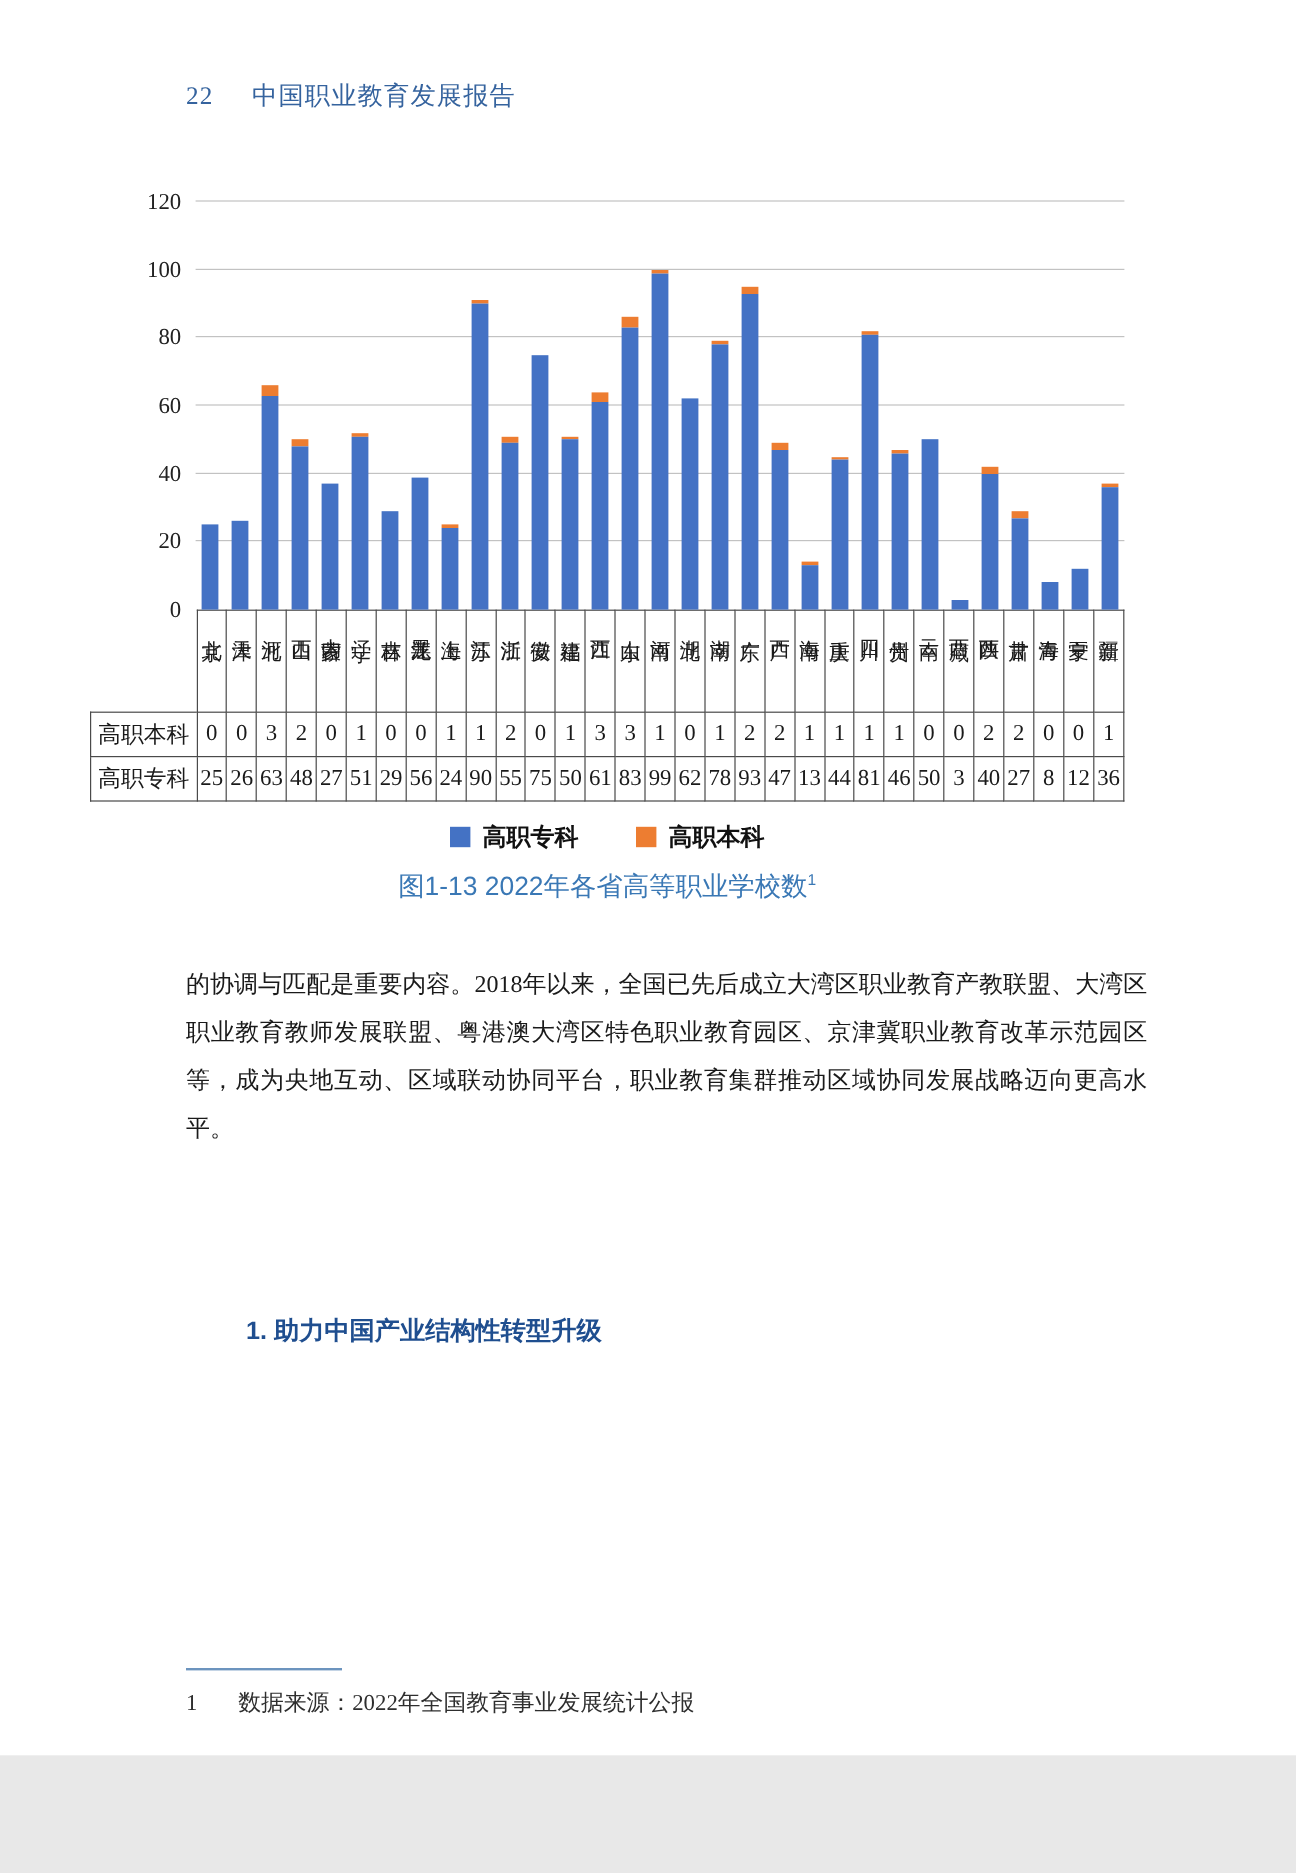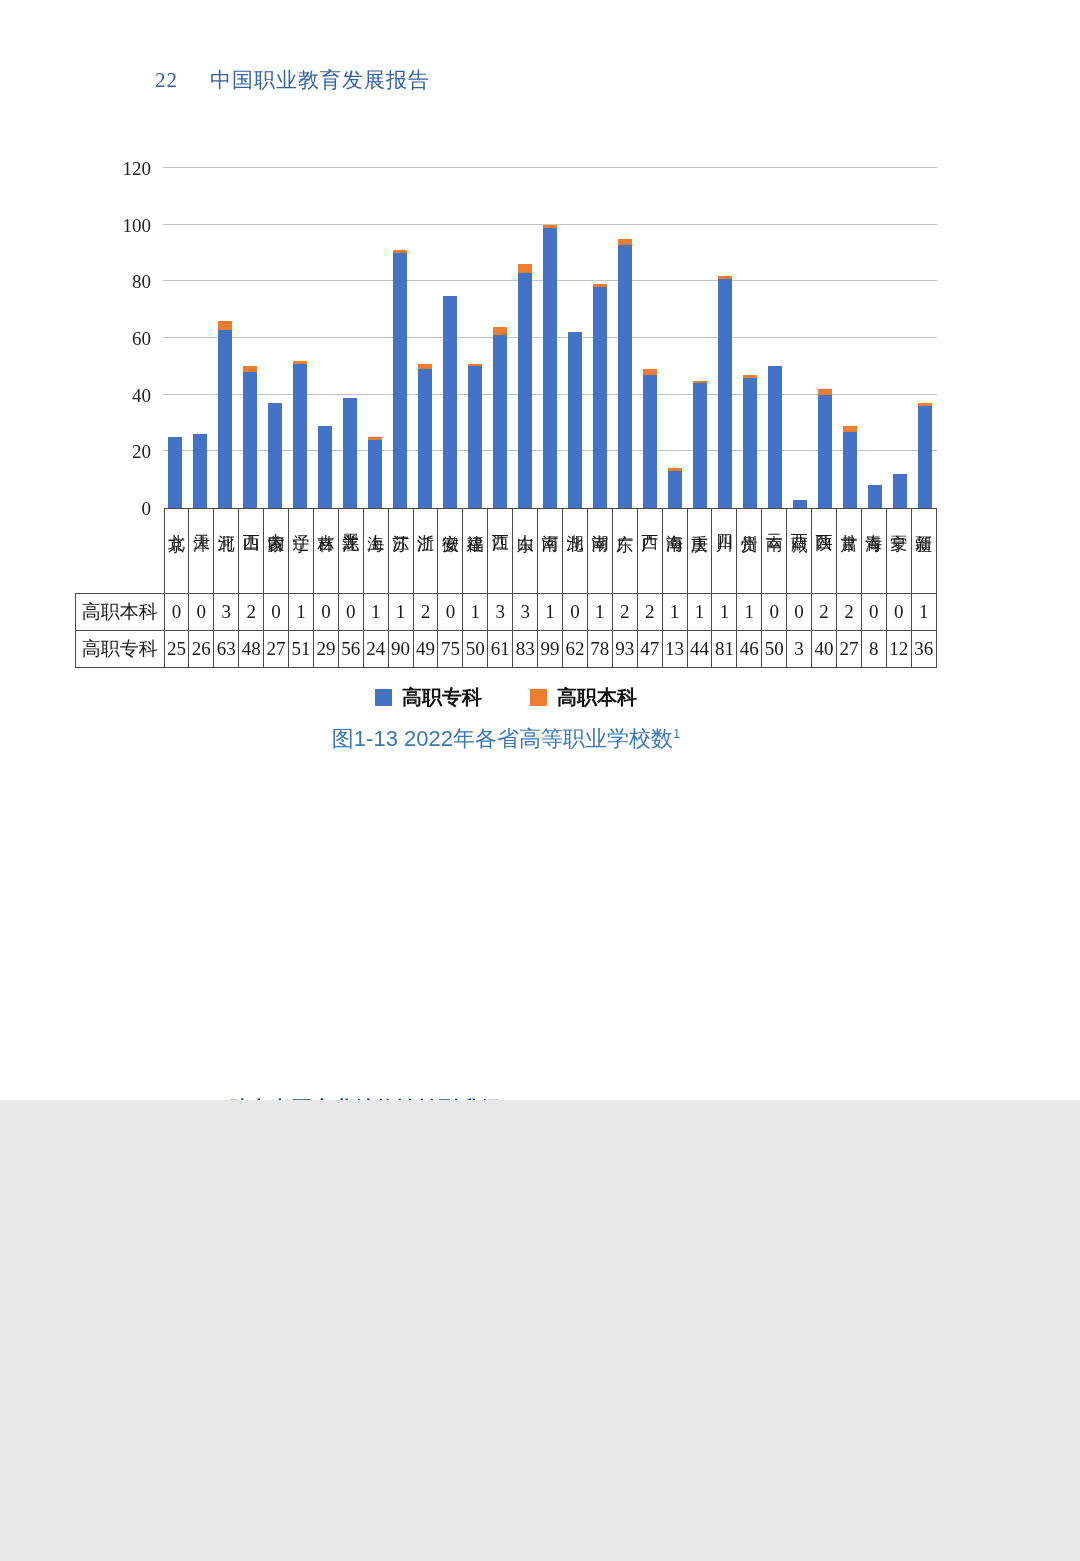--- a/index.html
+++ b/index.html
@@ -1,17 +1,17 @@
 <!DOCTYPE html>
 <html><head>
 <meta charset="utf-8">
 <style>
   html,body { margin:0; padding:0; background:#e8e8e8; }
   .page {
-    width:1080px; height:1100px; background:#ffffff; position:relative;
+    width:1080px; height:1463px; background:#ffffff; position:relative;
     margin:0 auto; overflow:hidden;
     font-family:"Liberation Serif","DejaVu Serif",serif; color:#1a1a1a;
   }
 
   
   .page-header { position:absolute; top:66px; left:155px; font-size:21px; color:#35639E; letter-spacing:1px; }
   .page-header .page-num { margin-right:32px; }
 
   
   .figure { position:absolute; top:150px; left:75px; width:862px; }
@@ -355,21 +355,21 @@
             <td class="val">25</td>
             <td class="val">26</td>
             <td class="val">63</td>
             <td class="val">48</td>
             <td class="val">27</td>
             <td class="val">51</td>
             <td class="val">29</td>
             <td class="val">56</td>
             <td class="val">24</td>
             <td class="val">90</td>
-            <td class="val">49</td>
+            <td class="val">55</td>
             <td class="val">75</td>
             <td class="val">50</td>
             <td class="val">61</td>
             <td class="val">83</td>
             <td class="val">99</td>
             <td class="val">62</td>
             <td class="val">78</td>
             <td class="val">93</td>
             <td class="val">47</td>
             <td class="val">13</td>
@@ -394,20 +394,24 @@
         <span class="legend-item">
           <span class="swatch" style="background: rgb(237, 125, 49);"></span>
           <span>高职本科</span>
         </span>
       </div>
     <div class="caption">
       <span>图1-13 2022年各省高等职业学校数</span><sup>1</sup>
     </div>
   </div>
 
+  <p class="para para1">的协调与匹配是重要内容。2018年以来，全国已先后成立大湾区职业教育产教联盟、大湾区职业教育教师发展联盟、粤港澳大湾区特色职业教育园区、京津冀职业教育改革示范园区等，成为央地互动、区域联动协同平台，职业教育集群推动区域协同发展战略迈向更高水平。</p>
 
 
   <h3 class="subsection-heading">1. 助力中国产业结构性转型升级</h3>
 
 
   <div class="footnote-rule"></div>
+  <div class="footnote">
+    <span class="marker">1</span><span>数据来源：2022年全国教育事业发展统计公报</span>
+  </div>
 
 </div>
 
 </body></html>

